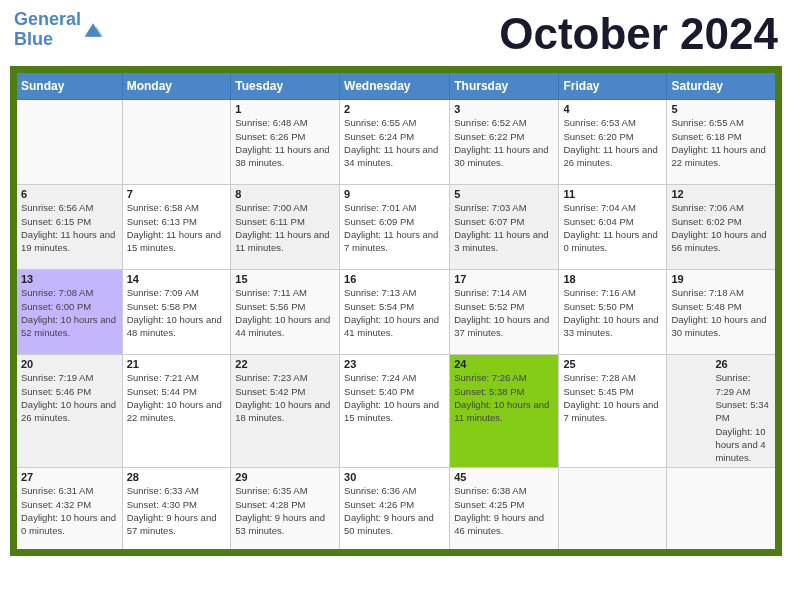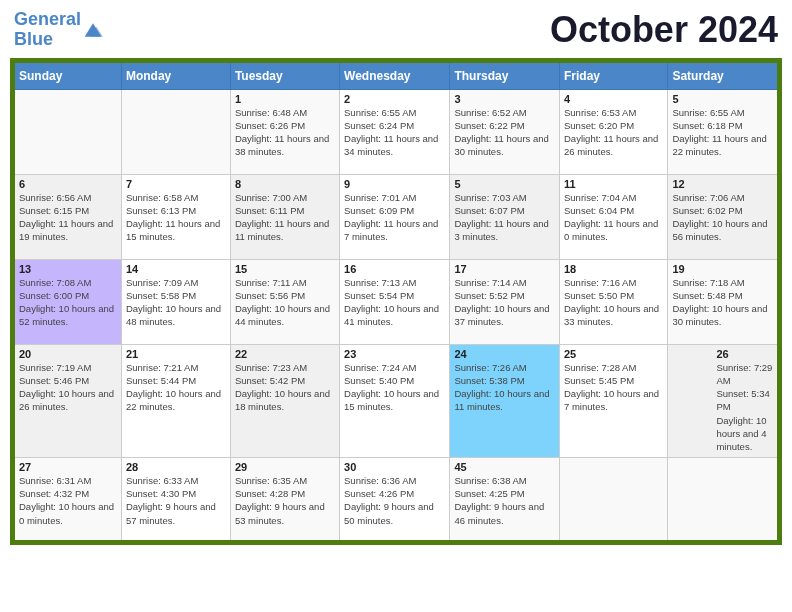--- a/index.html
+++ b/index.html
@@ -32,34 +32,34 @@
     }
     .logo-icon {
       width: 20px;
       height: 20px;
       margin-left: 2px;
     }
     .title-section {
       text-align: right;
     }
     .month-title {
-      font-size: 36px;
+      font-size: 44px;
       font-weight: bold;
       color: #1a1a2e;
       line-height: 1.1;
     }
     .subtitle {
       font-size: 14px;
       color: #444;
       margin-top: 2px;
     }
     .calendar {
       width: 100%;
       border-collapse: collapse;
-      border: 5px solid #4d7c0f;
+      border: 7px solid #4d7c0f;
     }
     .calendar th {
       background: #4a86c8;
       color: #fff;
       font-size: 12px;
       font-weight: bold;
       padding: 6px 4px;
       text-align: left;
       border: 1px solid #3a76b8;
     }
@@ -261,21 +261,21 @@
           <div class="day-info" style="white-space: pre-line;">Sunrise: 7:23 AM
 Sunset: 5:42 PM
 Daylight: 10 hours and 18 minutes.</div>
         </td>
         <td>
           <span class="day-num">23</span>
           <div class="day-info" style="white-space: pre-line;">Sunrise: 7:24 AM
 Sunset: 5:40 PM
 Daylight: 10 hours and 15 minutes.</div>
         </td>
-        <td style="background: #7dd3fc;">
+        <td style="background: #84cc16;">
           <span class="day-num">24</span>
           <div class="day-info" style="white-space: pre-line;">Sunrise: 7:26 AM
 Sunset: 5:38 PM
 Daylight: 10 hours and 11 minutes.</div>
         </td>
         <td>
           <span class="day-num">25</span>
           <div class="day-info" style="white-space: pre-line;">Sunrise: 7:28 AM
 Sunset: 5:45 PM
 Daylight: 10 hours and 7 minutes.</div>

